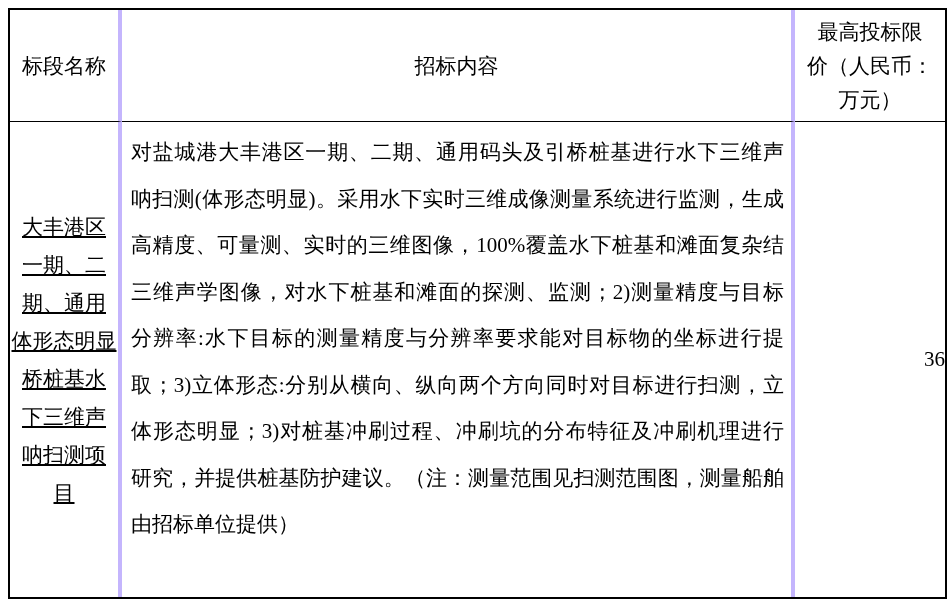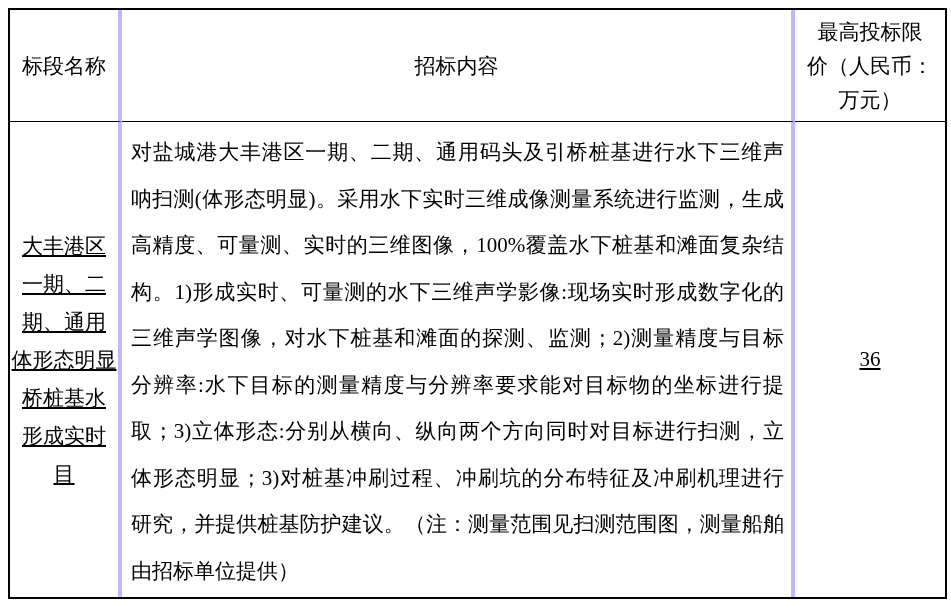--- a/index.html
+++ b/index.html
@@ -77,23 +77,22 @@
     white-space: nowrap;
   }
   .body-content .jline.last-line {
     text-align-last: left;
     font-family: Liberation Serif, serif;
   }
 
   .body-price {
     display: flex;
     align-items: center;
-    justify-content: center;
+    justify-content: flex-end;
     font-size: 21px;
-    text-decoration: underline;
   }
 </style>
 </head>
 <body>
 
 <div class="page">
   <div class="bid-table">
 
     <div class="cell header-cell col-divider-r">
       <span>标段名称</span>
@@ -108,29 +107,29 @@
       <div class="hline">价（人民币：</div>
       <div class="hline">万元）</div>
     </div>
 
     <div class="cell body-name col-divider-r">
       <div class="nline">大丰港区</div>
       <div class="nline">一期、二</div>
       <div class="nline">期、通用</div>
       <div class="nline">体形态明显</div>
       <div class="nline">桥桩基水</div>
-      <div class="nline">形成实时</div>
+      <div class="nline">下三维声</div>
+      <div class="nline">呐扫测项</div>
       <div class="nline">目</div>
     </div>
 
     <div class="cell body-content col-divider-r">
       <div class="jline">对盐城港大丰港区一期、二期、通用码头及引桥桩基进行水下三维声</div>
       <div class="jline">呐扫测(体形态明显)。采用水下实时三维成像测量系统进行监测，生成</div>
       <div class="jline">高精度、可量测、实时的三维图像，100%覆盖水下桩基和滩面复杂结</div>
-      <div class="jline">构。1)形成实时、可量测的水下三维声学影像:现场实时形成数字化的</div>
       <div class="jline">三维声学图像，对水下桩基和滩面的探测、监测；2)测量精度与目标</div>
       <div class="jline">分辨率:水下目标的测量精度与分辨率要求能对目标物的坐标进行提</div>
       <div class="jline">取；3)立体形态:分别从横向、纵向两个方向同时对目标进行扫测，立</div>
       <div class="jline">体形态明显；3)对桩基冲刷过程、冲刷坑的分布特征及冲刷机理进行</div>
       <div class="jline">研究，并提供桩基防护建议。（注：测量范围见扫测范围图，测量船舶</div>
       <div class="jline last-line">由招标单位提供）</div>
     </div>
 
     <div class="cell body-price">
       <span>36</span>

